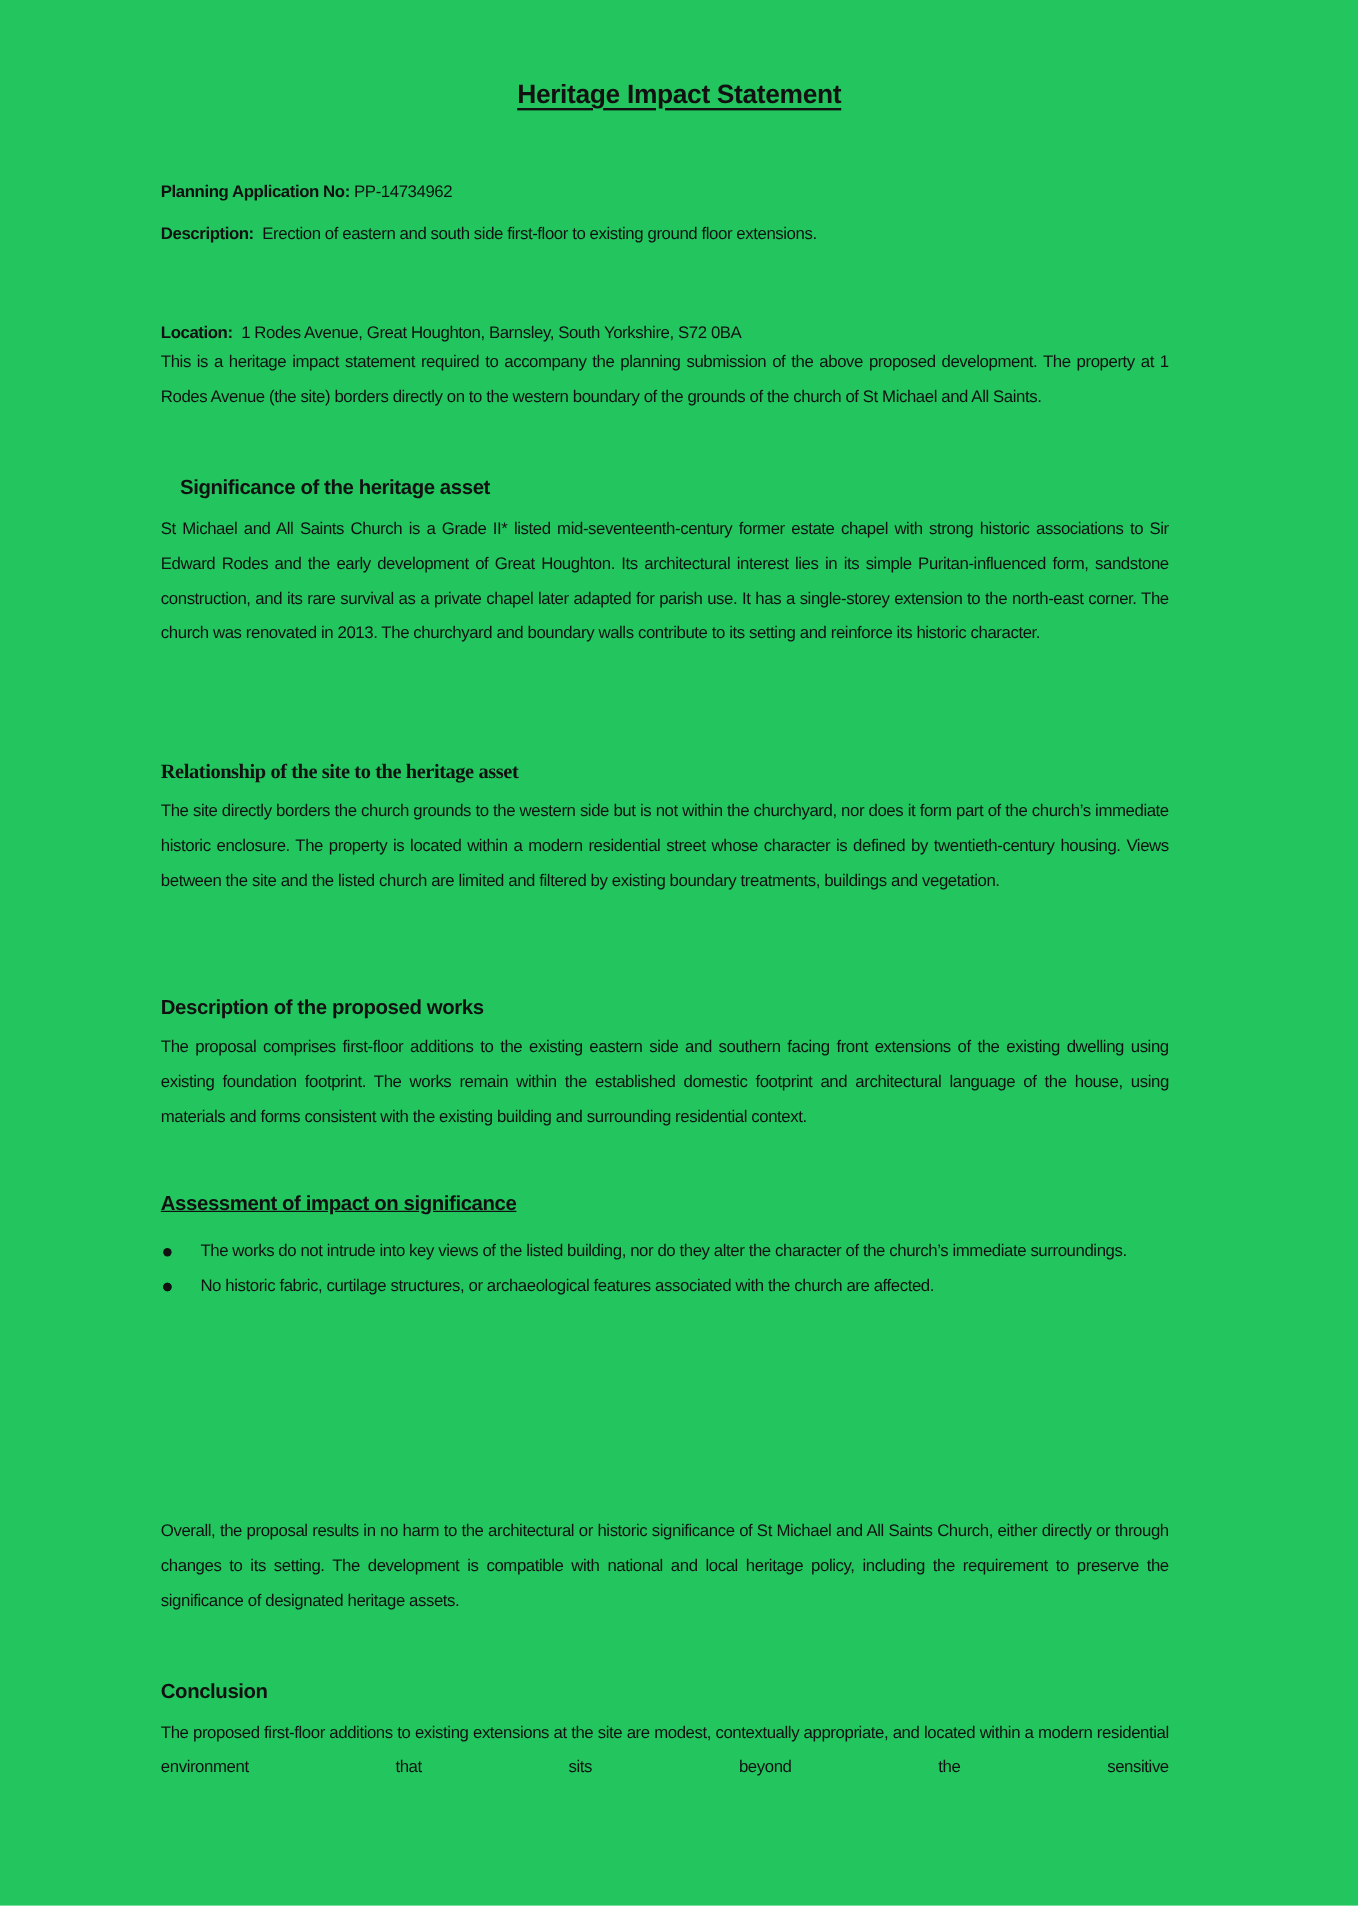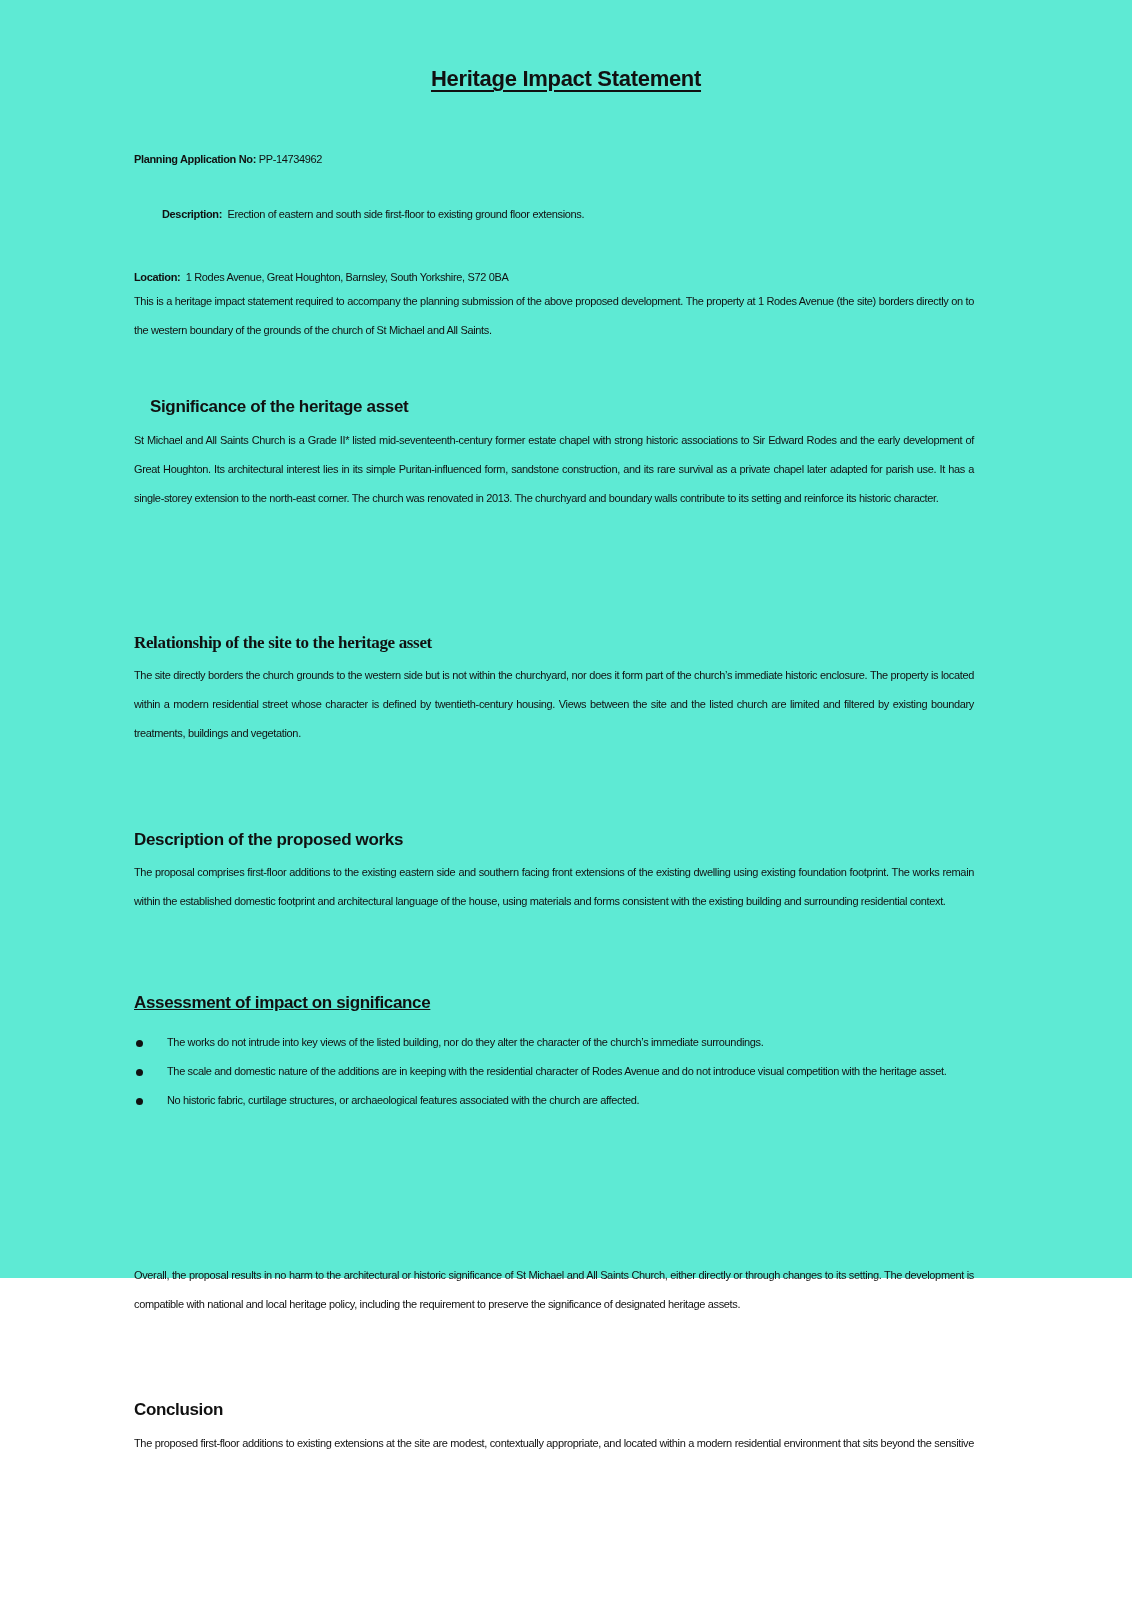--- a/index.html
+++ b/index.html
@@ -13,22 +13,22 @@
       overflow: hidden;
       position: relative;
       font-family: "Liberation Sans", sans-serif;
       color: #111111;
     }
     .page {
       position: absolute;
       left: 0;
       top: 0;
       width: 1132px;
-      height: 1278px;
-      background: #5eead4;
+      height: 1588px;
+      background: #22c55e;
     }
     .title {
       position: absolute;
       top: 64px;
       left: 0;
       width: 1132px;
       text-align: center;
       font-size: 22px;
       font-weight: bold;
       line-height: 30px;
@@ -36,21 +36,21 @@
     }
     .title span {
       text-decoration: underline;
       text-underline-offset: 4px;
       text-decoration-thickness: 2px;
     }
     .block {
       position: absolute;
       left: 134px;
       width: 840px;
-      font-size: 11px;
+      font-size: 14px;
       line-height: 29px;
       letter-spacing: -0.35px;
     }
     .justify {
       text-align: justify;
     }
     .label {
       font-weight: bold;
     }
     .heading {
@@ -85,21 +85,21 @@
 
   <div class="title">
     <span>Heritage Impact Statement</span>
   </div>
 
   <div class="block" style="top:145px;">
     <span class="label">Planning Application No:</span>
     <span>PP-14734962</span>
   </div>
 
-  <div class="block" style="top:200px;margin-left:28px;">
+  <div class="block" style="top:180px;">
     <span class="label">Description:</span>&nbsp;
     <span>Erection of eastern and south side first-floor to existing ground floor extensions.</span>
   </div>
 
   <div class="block" style="top:239px;margin-top:24px;">
     <span class="label">Location:</span>&nbsp;
     <span>1 Rodes Avenue, Great Houghton, Barnsley, South Yorkshire, S72 0BA</span>
   </div>
 
   <div class="block justify" style="top:287px;">This is a heritage impact statement required to accompany the planning submission of the above proposed development.  The property at 1 Rodes Avenue (the site) borders directly on to the western boundary of the grounds of the church of St Michael and All Saints.</div>
@@ -115,21 +115,20 @@
 
   <div class="block heading" style="top:988px;text-decoration:underline;">Assessment of impact on significance</div>
   <div class="block" style="top:1028px;">
     <ul class="bullets">
       <li>
         <span class="bullet"></span>
         <span>The works do not intrude into key views of the listed building, nor do they alter the character of the church’s immediate surroundings.</span>
       </li>
       <li>
         <span class="bullet"></span>
-        <span>The scale and domestic nature of the additions are in keeping with the residential character of Rodes Avenue and do not introduce visual competition with the heritage asset.</span>
       </li>
       <li>
         <span class="bullet"></span>
         <span>No historic fabric, curtilage structures, or archaeological features associated with the church are affected.</span>
       </li>
     </ul>
   </div>
   <div class="block heading" style="top:1395px;">Conclusion</div>
 
   <div class="block justify" style="top:1261px;">Overall, the proposal results in no harm to the architectural or historic significance of St Michael and All Saints Church, either directly or through changes to its setting. The development is compatible with national and local heritage policy, including the requirement to preserve the significance of designated heritage assets.</div>

